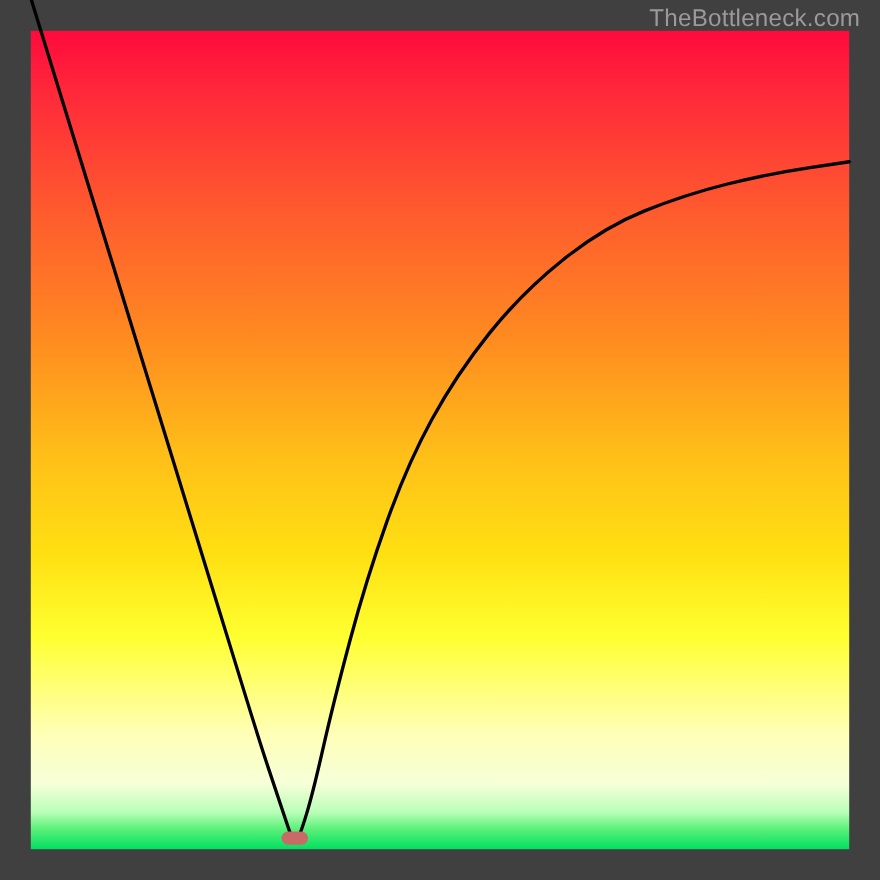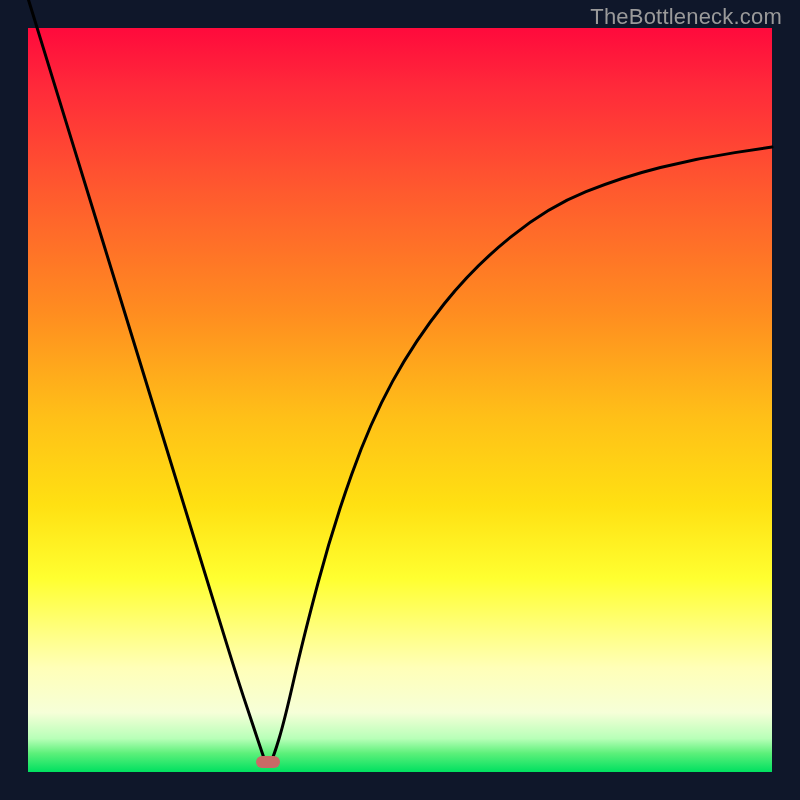--- a/index.html
+++ b/index.html
@@ -10,21 +10,21 @@
     background: #000;
     overflow: hidden;
     font-family: Arial, Helvetica, sans-serif;
   }
   .frame {
     position: absolute;
     top: 0;
     left: 0;
     width: 800px;
     height: 800px;
-    background: #0f172a;
+    background: #404040;
   }
   .plot {
     position: absolute;
     
     top: 28px;
     left: 28px;
     width: 744px;
     height: 744px;
     
     background: linear-gradient(

